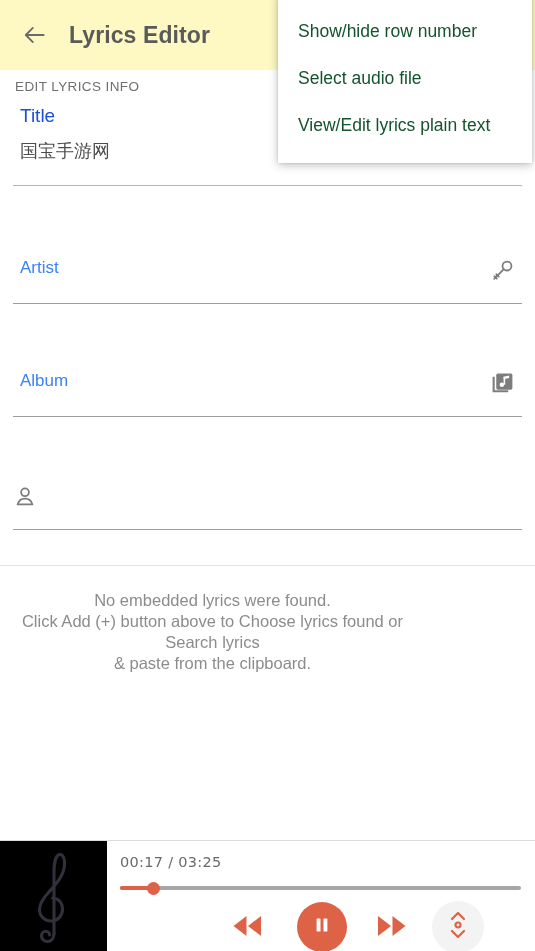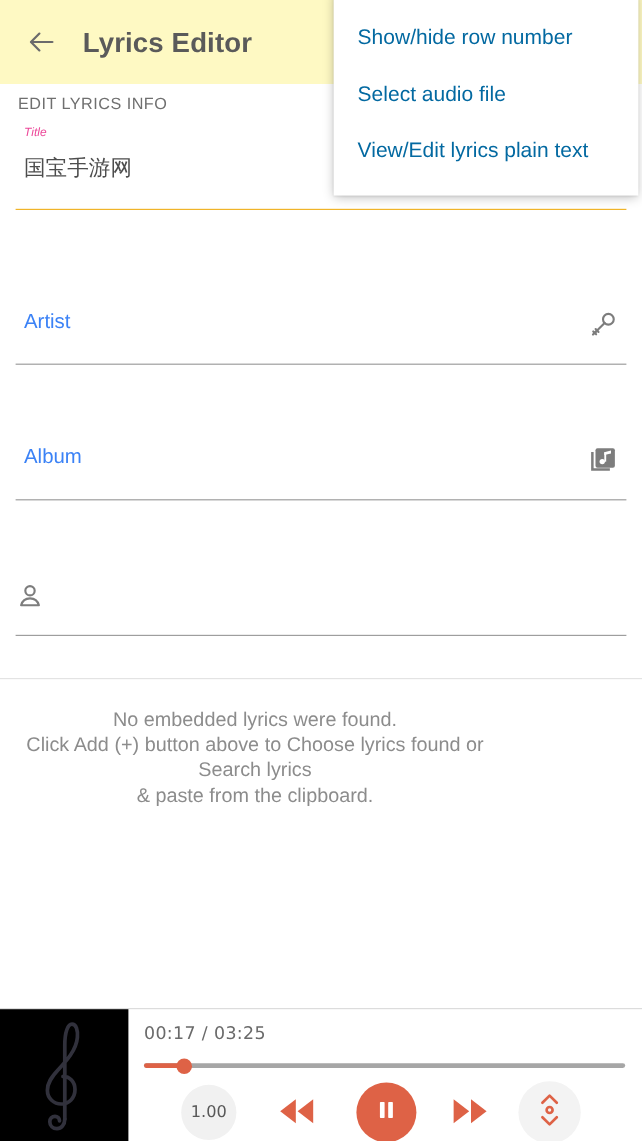--- a/index.html
+++ b/index.html
@@ -57,24 +57,23 @@
     color: #6f6f6f;
     letter-spacing: 0.4px;
   }
 
   .field {
     position: absolute;
     left: 13px;
     width: 509px;
   }
   .field-label-float {
-    font-size: 10px;
-    color: #ec4899;
+    font-size: 19px;
+    color: #1d4ed8;
     padding-left: 7px;
-    font-style: italic;
   }
   .field-value {
     font-size: 18px;
     color: #4d4d4d;
     padding-left: 7px;
     margin-top: 12px;
     font-family: "DejaVu Sans", "Liberation Sans", sans-serif;
   }
   .field-placeholder {
     font-size: 17px;
@@ -144,21 +143,21 @@
     top: -8px; left: 278px;
     width: 254px;
     padding: 16px 0 14px 0;
     background: #ffffff;
     box-shadow: 0 2px 9px rgba(0,0,0,0.26), 0 0 2px rgba(0,0,0,0.14);
     z-index: 40;
   }
   .menu-item {
     padding: 13px 20px 13px 20px;
     font-size: 17.5px;
-    color: #0369a1;
+    color: #14532d;
     white-space: nowrap;
     cursor: pointer;
   }
 
   
   .player {
     position: absolute;
     left: 0; bottom: 0;
     width: 535px;
     height: 111px;
@@ -398,21 +397,20 @@
       <div class="time-display">00:17 / 03:25</div>
 
       <div class="seekbar">
         <div class="seek-track"></div>
         <div class="seek-fill" id="seek-fill" style="width: 8.3%; background: rgb(222, 98, 70);"></div>
         <div class="seek-thumb" id="seek-thumb" style="left: 8.3%; background: rgb(222, 98, 70);"></div>
       </div>
 
       <div class="controls">
 
-        <div class="speed-btn">1.00</div>
 
         <div class="rew-btn">
           <span>
             <svg width="33" height="26" viewBox="0 0 33 26">
               <path d="M15.5 3 L15.5 23 L2.5 13 Z" fill="#de6246"></path>
               <path d="M30 3 L30 23 L17 13 Z" fill="#de6246"></path>
             </svg>
           </span>
         </div>
 

